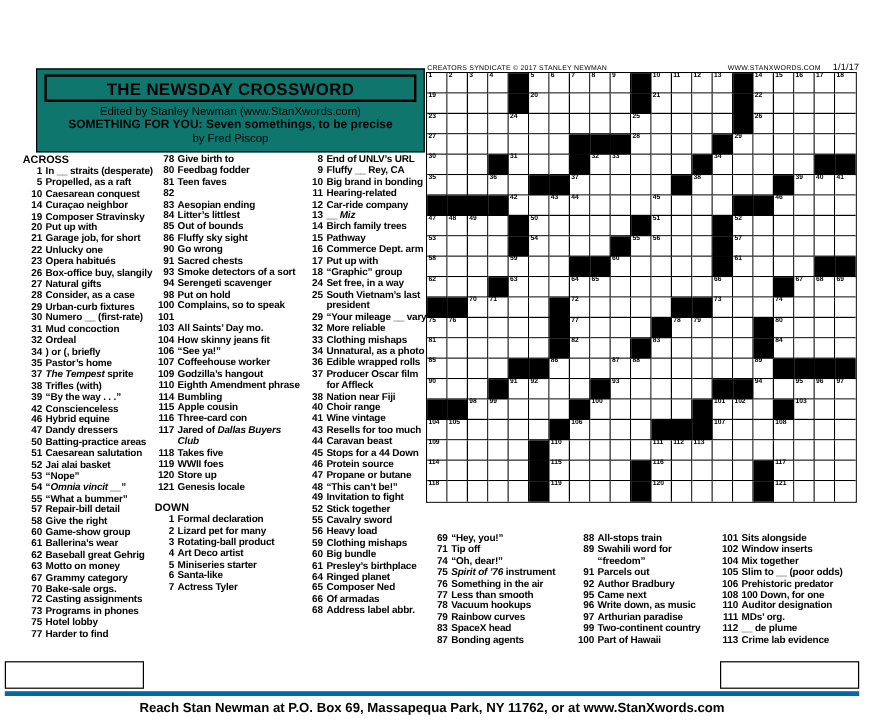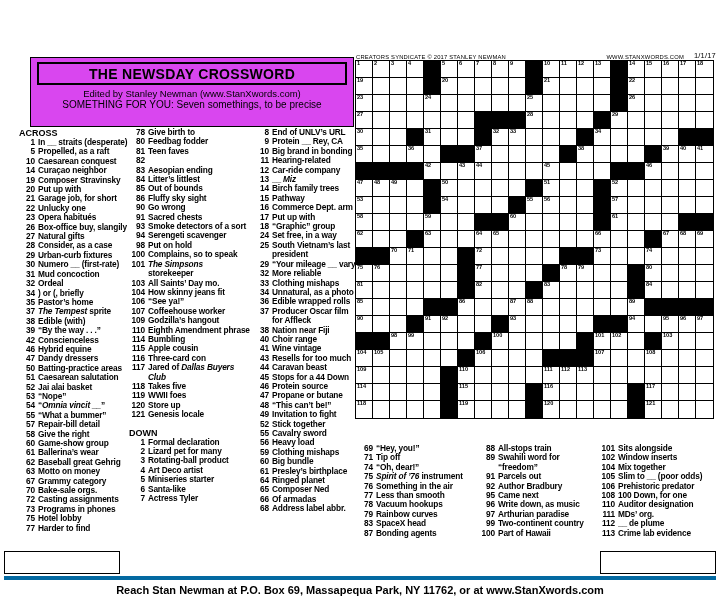--- a/index.html
+++ b/index.html
@@ -1,21 +1,21 @@
 <!DOCTYPE html>
 <html><head>
 <meta charset="utf-8">
 <style>
   html,body{margin:0;padding:0;background:#fff}
   body{width:728px;height:600px;position:relative;font-family:"Liberation Sans",sans-serif;color:#000;overflow:hidden}
   
-  #hdrbox{position:absolute;left:30px;top:57px;width:322px;height:68px;border:1px solid #000;text-align:center;background:#d946ef}
+  #hdrbox{position:absolute;left:30px;top:57px;width:322px;height:68px;border:1px solid #000;text-align:center;background:#0f766e}
   #titlebar{margin:4px 6px 3px;border:2px solid #000;font-size:14px;font-weight:bold;padding:2px 0 1px;letter-spacing:.3px}
   #edited{font-size:9.5px;line-height:11px}
-  #theme{font-size:10px;font-weight:normal;line-height:11px}
+  #theme{font-size:10px;font-weight:bold;line-height:11px}
   #byline{font-size:9.5px;line-height:11px}
   
   #gridmeta{position:absolute;left:356px;top:51px;width:360px;display:flex;align-items:flex-end;font-size:5.8px;font-weight:normal;letter-spacing:.2px}
   #gm-synd{flex:1;text-align:left}
   #gm-site{text-align:right;margin-right:10px}
   #gm-date{font-size:7.5px}
   
   #grid{position:absolute;left:355px;top:60px;display:grid;grid-template-columns:repeat(21,17px);grid-template-rows:repeat(21,17px);border:1px solid #000;background:#fff}
   .cell{position:relative;border-right:1px solid #000;border-bottom:1px solid #000;background:#fff;box-sizing:border-box}
   .cell.cR{border-right:none}
@@ -40,20 +40,21 @@
   #boxR{position:absolute;left:600px;top:551px;width:114px;height:21px;border:1px solid #000}
   #footer{position:absolute;left:4px;top:576px;width:712px;height:20px;border-top:4px solid #0369a1;border-bottom:2px solid #000;display:flex;align-items:center;justify-content:center;font-weight:bold;font-size:11px}
 </style>
 </head>
 <body>
 
 <div id="hdrbox">
   <div id="titlebar">THE NEWSDAY CROSSWORD</div>
   <div id="edited">Edited by Stanley Newman (www.StanXwords.com)</div>
   <div id="theme">SOMETHING FOR YOU: Seven somethings, to be precise</div>
+  <div id="byline">by Fred Piscop</div>
 </div>
 
 <div id="gridmeta">
   <span id="gm-synd">CREATORS SYNDICATE © 2017 STANLEY NEWMAN</span>
   <span id="gm-site">WWW.STANXWORDS.COM</span>
   <span id="gm-date">1/1/17</span>
 </div>
 
 <div id="grid">
     <div class="cell">
@@ -814,21 +815,21 @@
     <div class="clue">
       <span class="cn">35</span>
       <span class="ct">Pastor’s home</span>
     </div>
     <div class="clue">
       <span class="cn">37</span>
       <span class="ct"><i>The Tempest</i> sprite</span>
     </div>
     <div class="clue">
       <span class="cn">38</span>
-      <span class="ct">Edible (with)</span>
+      <span class="ct">Trifles (with)</span>
     </div>
     <div class="clue">
       <span class="cn">39</span>
       <span class="ct">“By the way . . .”</span>
     </div>
     <div class="clue">
       <span class="cn">42</span>
       <span class="ct">Conscienceless</span>
     </div>
     <div class="clue">
@@ -963,21 +964,20 @@
     <div class="clue">
       <span class="cn">98</span>
       <span class="ct">Put on hold</span>
     </div>
     <div class="clue">
       <span class="cn">100</span>
       <span class="ct">Complains, so to speak</span>
     </div>
     <div class="clue">
       <span class="cn">101</span>
-      <span class="ct"><i>The Simpsons</i> storekeeper</span>
     </div>
     <div class="clue">
       <span class="cn">103</span>
       <span class="ct">All Saints’ Day mo.</span>
     </div>
     <div class="clue">
       <span class="cn">104</span>
       <span class="ct">How skinny jeans fit</span>
     </div>
     <div class="clue">
@@ -1059,21 +1059,21 @@
       <span class="ct">Actress Tyler</span>
     </div>
   </div>
 <div id="col3" class="cluecol">
     <div class="clue">
       <span class="cn">8</span>
       <span class="ct">End of UNLV’s URL</span>
     </div>
     <div class="clue">
       <span class="cn">9</span>
-      <span class="ct">Protein __ Rey, CA</span>
+      <span class="ct">Fluffy __ Rey, CA</span>
     </div>
     <div class="clue">
       <span class="cn">10</span>
       <span class="ct">Big brand in bonding</span>
     </div>
     <div class="clue">
       <span class="cn">11</span>
       <span class="ct">Hearing-related</span>
     </div>
     <div class="clue">

